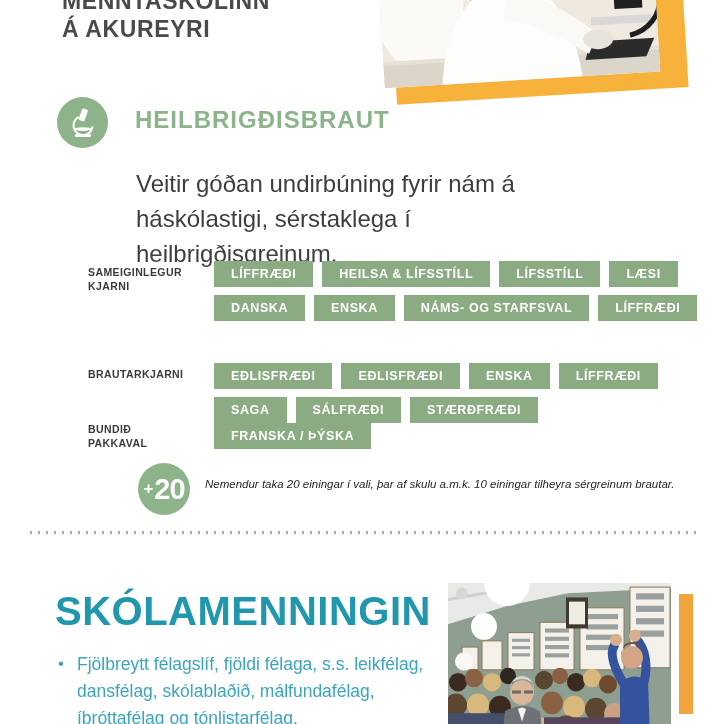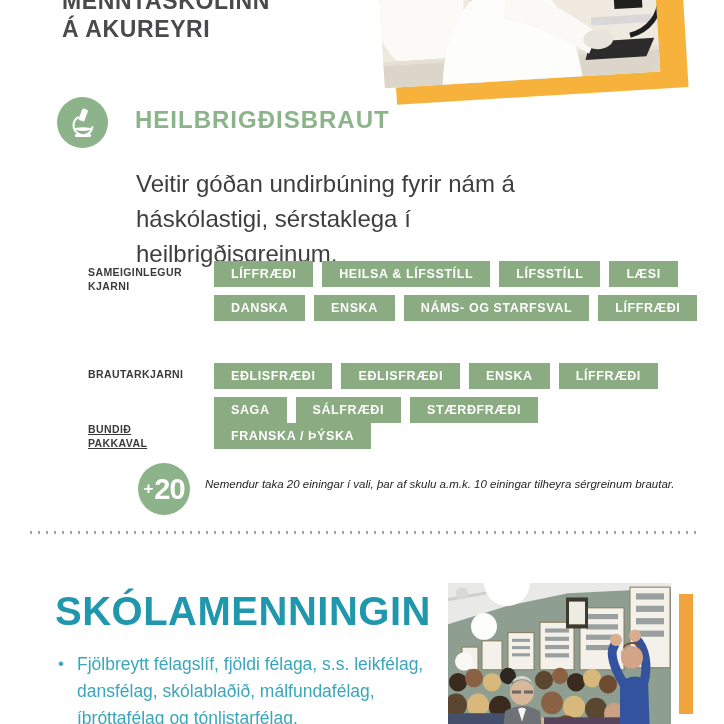--- a/index.html
+++ b/index.html
@@ -179,21 +179,21 @@
       <span class="tag">ENSKA</span>
       <span class="tag">LÍFFRÆÐI</span>
     </div>
     <div class="tag-row">
       <span class="tag">SAGA</span>
       <span class="tag">SÁLFRÆÐI</span>
       <span class="tag">STÆRÐFRÆÐI</span>
     </div>
   </div>
 
-  <div class="group-label" style="top:422px; width:80px;text-decoration:underline;">BUNDIÐ PAKKAVAL</div>
+  <div class="group-label" style="top:422px; width:80px;">BUNDIÐ PAKKAVAL</div>
   <div class="tag-rows" style="top:423px;">
     <div class="tag-row">
       <span class="tag">FRANSKA / ÞÝSKA</span>
     </div>
   </div>
 
   <div class="elective-badge">
     <span class="plus">+</span>
       <span class="num">20</span>
   </div>

